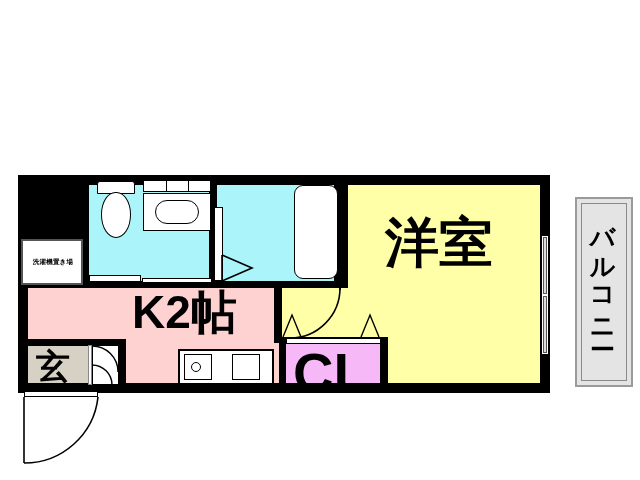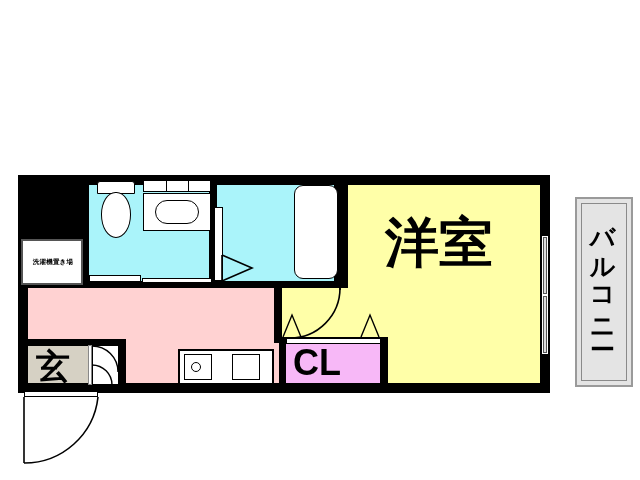--- a/index.html
+++ b/index.html
@@ -49,21 +49,21 @@
 
   .label-room {
     font-size: 54px;
     font-weight: 700;
   }
   .label-kitchen {
     font-size: 46px;
     font-weight: 700;
   }
   .label-cl {
-    font-size: 36px;
+    font-size: 56px;
     font-weight: 700;
     text-align: right;
   }
   .label-genkan {
     font-size: 34px;
     font-weight: 700;
   }
   .label-tiny {
     font-size: 6.5px;
     font-weight: 700;
@@ -198,20 +198,21 @@
     </g>
 
     <g stroke="#000" stroke-width="1.4" fill="none">
       <path d="M 283 290 L 292 268 L 301 290"></path>
       <path d="M 361 290 L 370 268 L 379 290"></path>
     </g>
   </svg>
 
   <div class="label label-room" style="left:385px; top:168px;">洋室</div>
 
+  <div class="label label-kitchen" style="left:132px; top:242px;">K2帖</div>
 
   <div class="label label-cl" style="left:293px; top:298px;">CL</div>
 
   <div class="label label-genkan" style="left:36px; top:302px;">玄</div>
 
   <div class="label label-balcony" style="left:590px; top:162px;">バルコニー</div>
 
 </div>
 
 </body></html>

